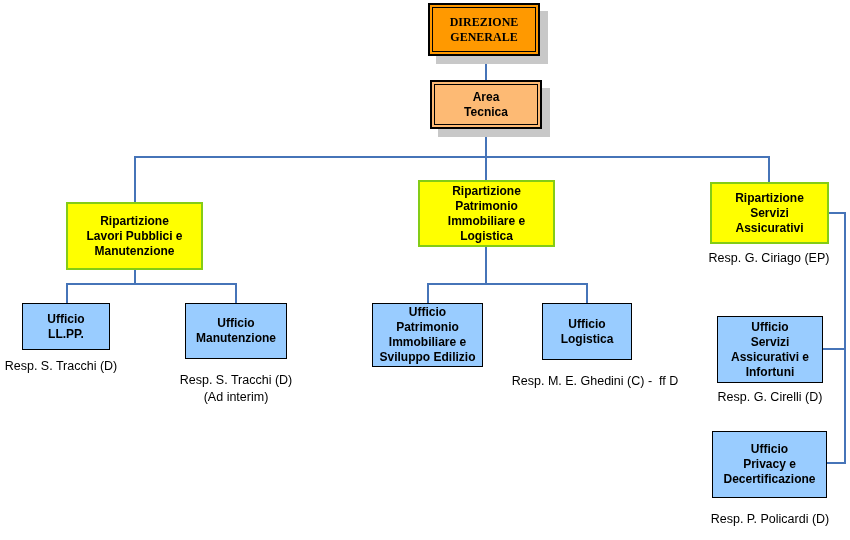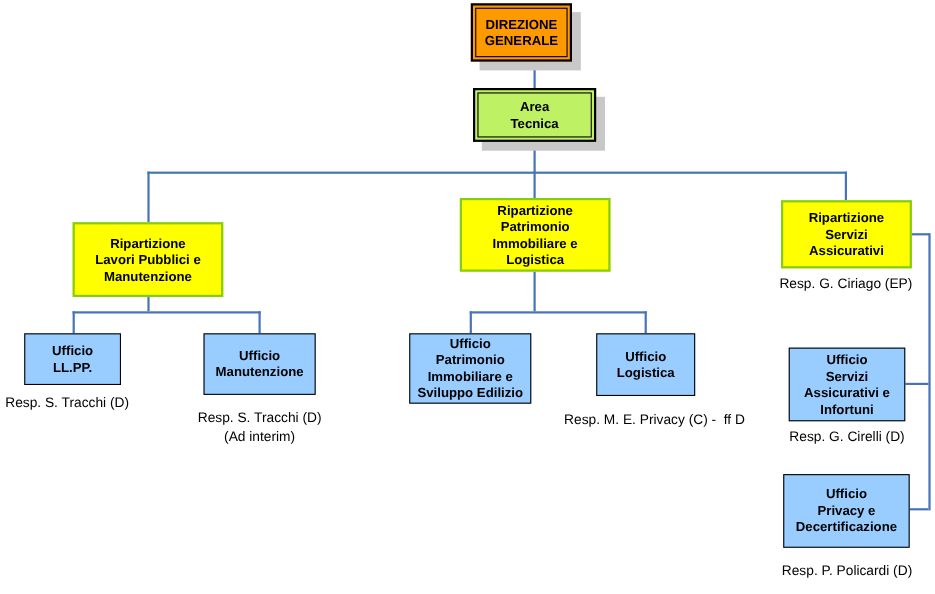--- a/index.html
+++ b/index.html
@@ -11,25 +11,25 @@
   .box{
     position:absolute;box-sizing:border-box;display:flex;align-items:center;justify-content:center;
     text-align:center;color:#000;
   }
   .box-label{
     font-weight:bold;font-size:12px;line-height:15px;white-space:pre-wrap;color:#000;
   }
   .fancy{border:2px solid #000;box-shadow:8px 8px 0 0 #c8c8c8;}
   .fancy::after{content:"";position:absolute;inset:2px;border:1px solid #000;pointer-events:none;}
   .orange{background:#ff9900;}
-  .gold{background:#bef264;}
+  .gold{background:#fdba74;}
   .yellow{background:#ffff00;border:2px solid #84cc16;}
   .blue{background:#99ccff;border:1.5px solid #000;}
   
-  .b-direzione{left:428px;top:3px;width:92px;height:53px;}
+  .b-direzione{left:428px;top:3px;width:112px;height:53px;font-family:Liberation Serif, serif;}
   .b-area{left:430px;top:80px;width:112px;height:49px;}
   .b-lavori{left:66px;top:202px;width:137px;height:68px;}
   .b-patrimonio{left:418px;top:180px;width:137px;height:67px;}
   .b-servizi{left:710px;top:182px;width:119px;height:62px;}
   .b-llpp{left:22px;top:303px;width:88px;height:47px;}
   .b-manutenzione{left:185px;top:303px;width:102px;height:56px;}
   .b-patrimonio-imm{left:372px;top:303px;width:111px;height:64px;}
   .b-logistica{left:542px;top:303px;width:90px;height:57px;}
   .b-servizi-inf{left:717px;top:316px;width:106px;height:67px;}
   .b-privacy{left:712px;top:431px;width:115px;height:67px;}
@@ -132,21 +132,21 @@
     <span class="box-label">Ufficio
 Patrimonio
 Immobiliare e
 Sviluppo Edilizio</span>
   </div>
 
   <div class="box blue b-logistica">
     <span class="box-label">Ufficio
 Logistica</span>
   </div>
-  <div class="caption cap-ghedini">Resp. M. E. Privacy (C) -  ff D</div>
+  <div class="caption cap-ghedini">Resp. M. E. Ghedini (C) -  ff D</div>
 
   <div class="box blue b-servizi-inf">
     <span class="box-label">Ufficio
 Servizi
 Assicurativi e
 Infortuni</span>
   </div>
   <div class="caption cap-cirelli">Resp. G. Cirelli (D)</div>
 
   <div class="box blue b-privacy">

